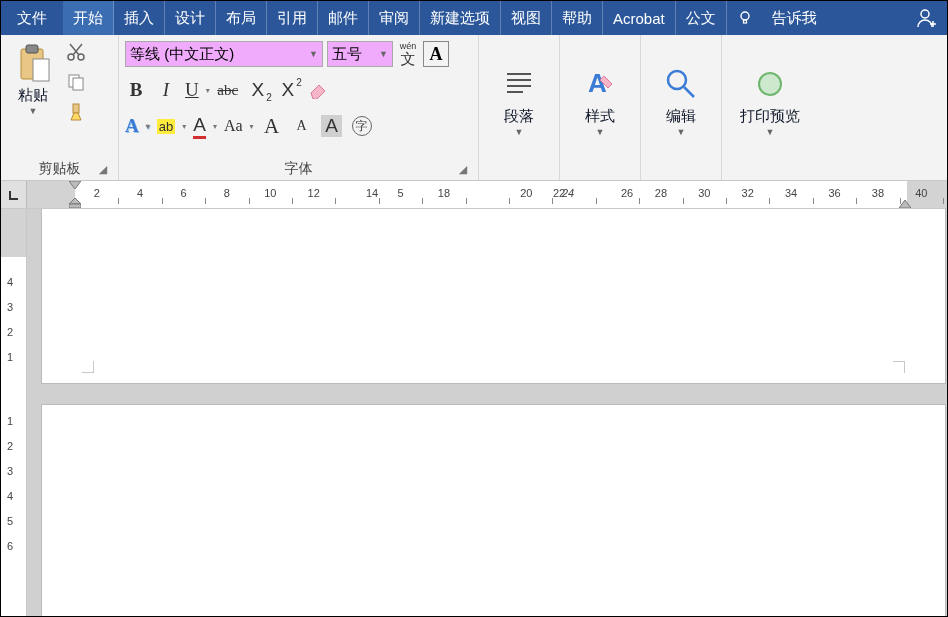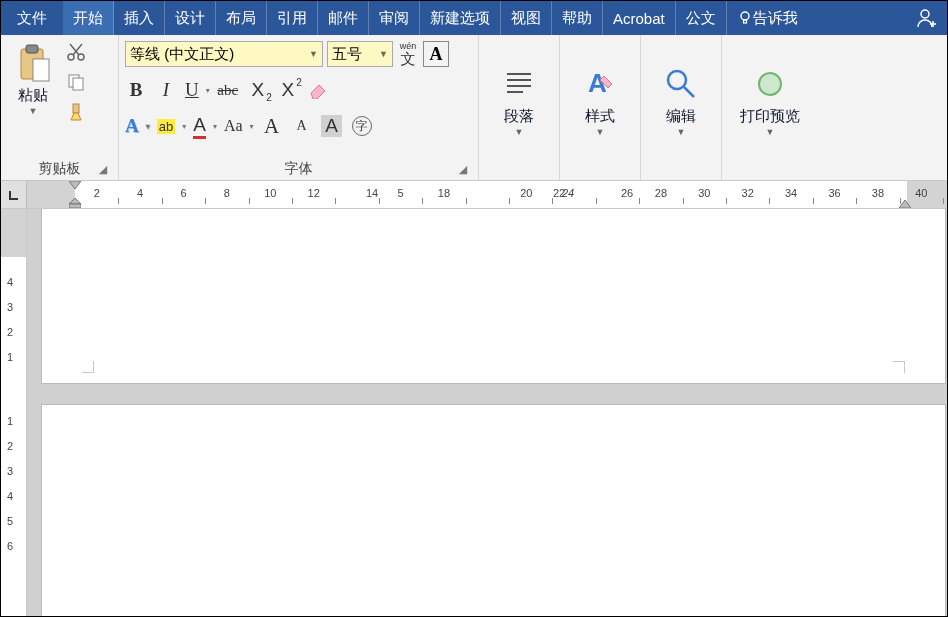--- a/index.html
+++ b/index.html
@@ -2,41 +2,41 @@
 <html><head>
 <meta charset="utf-8">
 <style>
   * { box-sizing: border-box; margin: 0; padding: 0; font-family: "Microsoft YaHei", "SimSun", sans-serif; }
   body { width: 948px; height: 617px; background: #fff; border: 1px solid #000; overflow: hidden; }
   
   .titlebar { height: 34px; background: #2b579a; display: flex; align-items: stretch; color: #fff; }
   .tab { padding: 0 10px; display: flex; align-items: center; font-size: 15px; border-right: 1px solid rgba(255,255,255,0.25); cursor: pointer; white-space: nowrap; }
   .tab.active { background: #3b6db3; }
   .tab.file { padding: 0 16px; border-right: none; }
-  .tellme { display: flex; align-items: center; gap: 0; padding: 0 10px; font-size: 15px; }
+  .tellme { display: flex; align-items: center; gap: 19px; padding: 0 10px; font-size: 15px; }
   .spacer-flex { flex: 1; }
   .share { width: 40px; display: flex; align-items: center; justify-content: center; }
   
   .ribbon { height: 146px; background: #f3f3f3; border-bottom: 1px solid #c8c8c8; display: flex; }
   .group { border-right: 1px solid #d8d8d8; display: flex; flex-direction: column; padding: 4px 6px 2px 6px; position: relative; }
   .group-body { flex: 1; display: flex; align-items: flex-start; gap: 4px; }
   .group-label { text-align: center; font-size: 14px; color: #444; padding: 2px 0 0 0; position: relative; }
   .dlauncher { position: absolute; right: 2px; bottom: 2px; width: 14px; height: 14px; font-size: 11px; color: #777; display:flex;align-items:center;justify-content:center;}
   
   .bigbtn { display: flex; flex-direction: column; align-items: center; justify-content: flex-start; gap: 2px; padding: 2px 4px; cursor: pointer; }
   .bigbtn svg { width: 44px; height: 44px; }
   .bigbtn .lbl { font-size: 15px; color: #0f172a; text-align: center; line-height: 1.1; }
   .tri { font-size: 9px; color: #666; }
   
   .col { display:flex; flex-direction:column; gap:4px; align-items:center; justify-content:center; }
   .smbtn { width:26px; height:26px; display:flex; align-items:center; justify-content:center; cursor:pointer; }
   
   .fontgrp { width: 360px; }
   .fontrow1 { display:flex; gap:4px; align-items:center; height:30px; margin-bottom:6px;}
-  .fontcombo { height:26px; border:1px solid #aaa; background:#fef9c3; display:flex; align-items:center; padding:0 4px; font-size:15px; }
+  .fontcombo { height:26px; border:1px solid #aaa; background:#f0abfc; display:flex; align-items:center; padding:0 4px; font-size:15px; }
   .fontcombo .dd { margin-left:auto; font-size:9px; color:#666; }
   .fontrow2, .fontrow3 { display:flex; gap:8px; align-items:center; height:30px; margin-bottom:6px;}
   .ficon { min-width:22px; height:24px; display:flex; align-items:center; justify-content:center; cursor:pointer; font-family: "Times New Roman", serif; font-size:19px; color:#333; position:relative;}
   .ficon .sub { font-size:10px; position:absolute; bottom:-1px; right:-3px; }
   .ficon.split { padding-right:10px; }
   .ficon.split::after { content:"▾"; font-size:8px; color:#777; position:absolute; right:-1px; top:8px; font-family: sans-serif;}
   .sqbtn { width:26px; height:26px; border:1px solid #888; display:flex; align-items:center; justify-content:center; font-family:"Times New Roman",serif; font-weight:bold; font-size:18px; }
   
   .simplegrp { width: auto; padding: 4px 14px 2px 14px; }
   .simplegrp .group-body { flex-direction: column; align-items: center; justify-content: center; }

